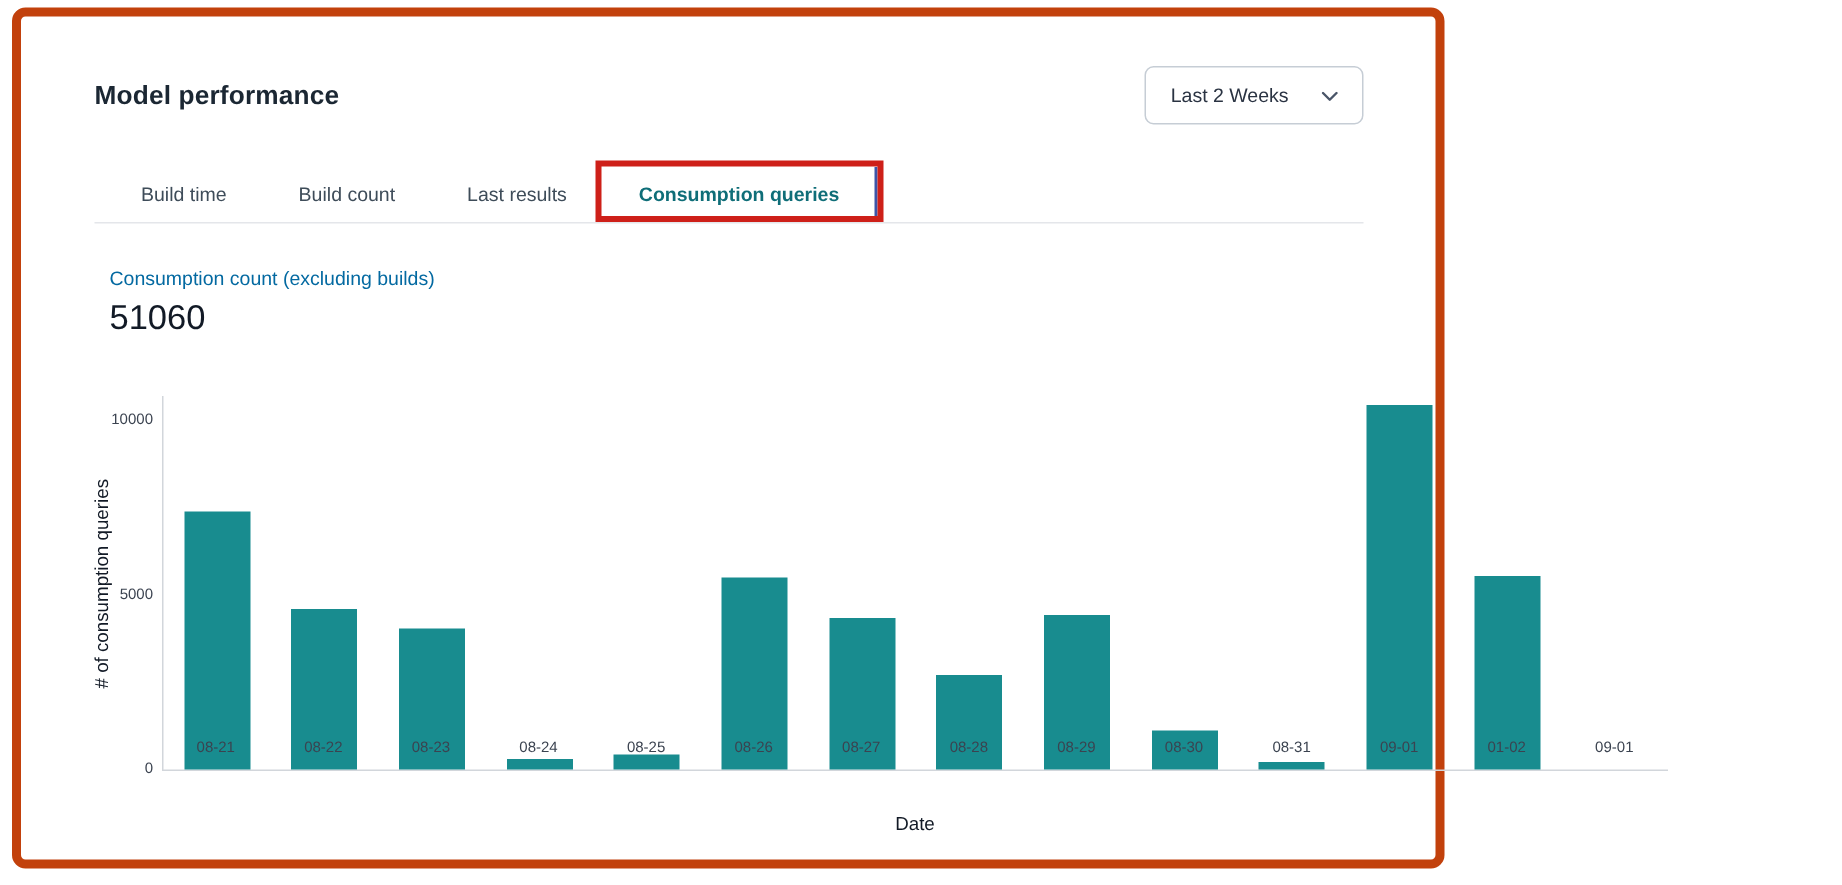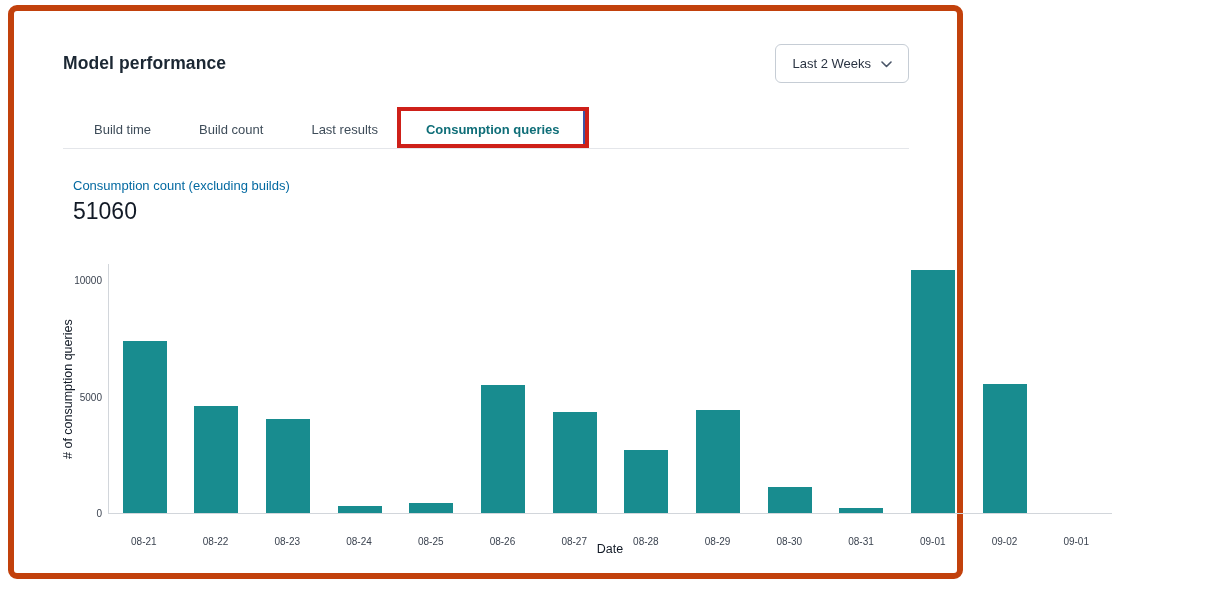--- a/index.html
+++ b/index.html
@@ -28,21 +28,21 @@
     font-weight: 600;
     color: #1b2733;
     letter-spacing: .1px;
   }
   .range-select {
     height: 39px;
     padding: 0 16px;
     background: #fff;
     border: 1px solid #c6cdd5;
     border-radius: 6px;
-    display: flex; align-items: center; gap: 10px;
+    display: flex; align-items: center; gap: 22px;
     font-family: "Liberation Sans", sans-serif;
     font-size: 13px;
     color: #2a3342;
     cursor: pointer;
   }
   .chev-icon { display: inline-flex; margin-top: 1px; }
   
   .tabs {
     position: absolute;
     left: 49px; right: 48px; top: 100px;
@@ -107,21 +107,21 @@
     left: 46px; top: 253px;
     height: 250px; width: 16px;
     display: flex; align-items: center; justify-content: center;
     writing-mode: vertical-rl;
     transform: rotate(180deg);
     font-size: 12.5px;
     color: #121a26;
   }
   .x-labels {
     position: absolute;
-    left: 94px; top: 525px;
+    left: 94px; top: 482px;
     width: 1004px;
     display: flex;
   }
   .x-labels .xlab {
     flex: 1; text-align: center;
     font-size: 10px; color: #3b4350;
   }
   .x-axis-title {
     position: absolute;
     left: 94px; top: 531px;
@@ -227,19 +227,19 @@
       <span class="xlab">08-23</span>
       <span class="xlab">08-24</span>
       <span class="xlab">08-25</span>
       <span class="xlab">08-26</span>
       <span class="xlab">08-27</span>
       <span class="xlab">08-28</span>
       <span class="xlab">08-29</span>
       <span class="xlab">08-30</span>
       <span class="xlab">08-31</span>
       <span class="xlab">09-01</span>
-      <span class="xlab">09-02</span>
+      <span class="xlab">01-02</span>
       <span class="xlab">09-01</span>
     </div>
 
   <div class="x-axis-title">Date</div>
 
 </div>
 
 </body></html>

